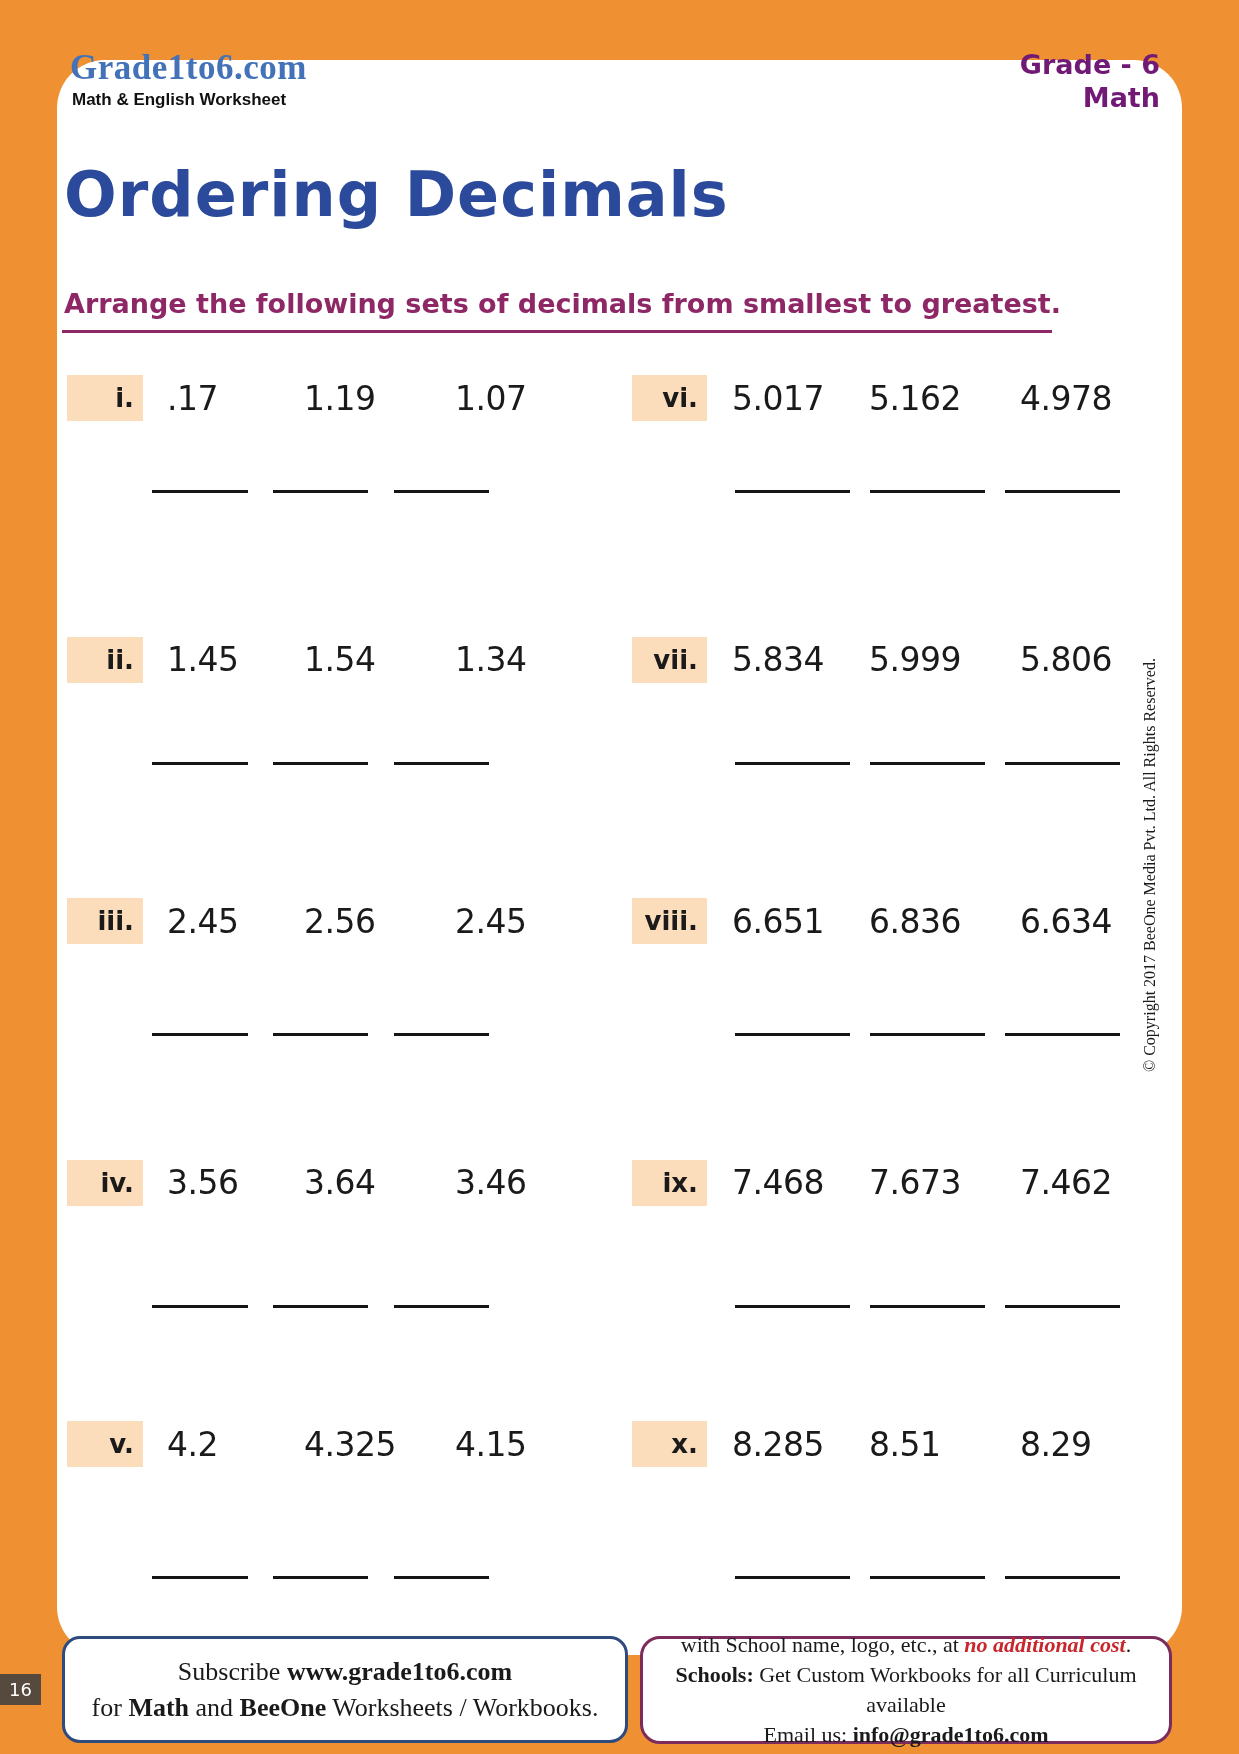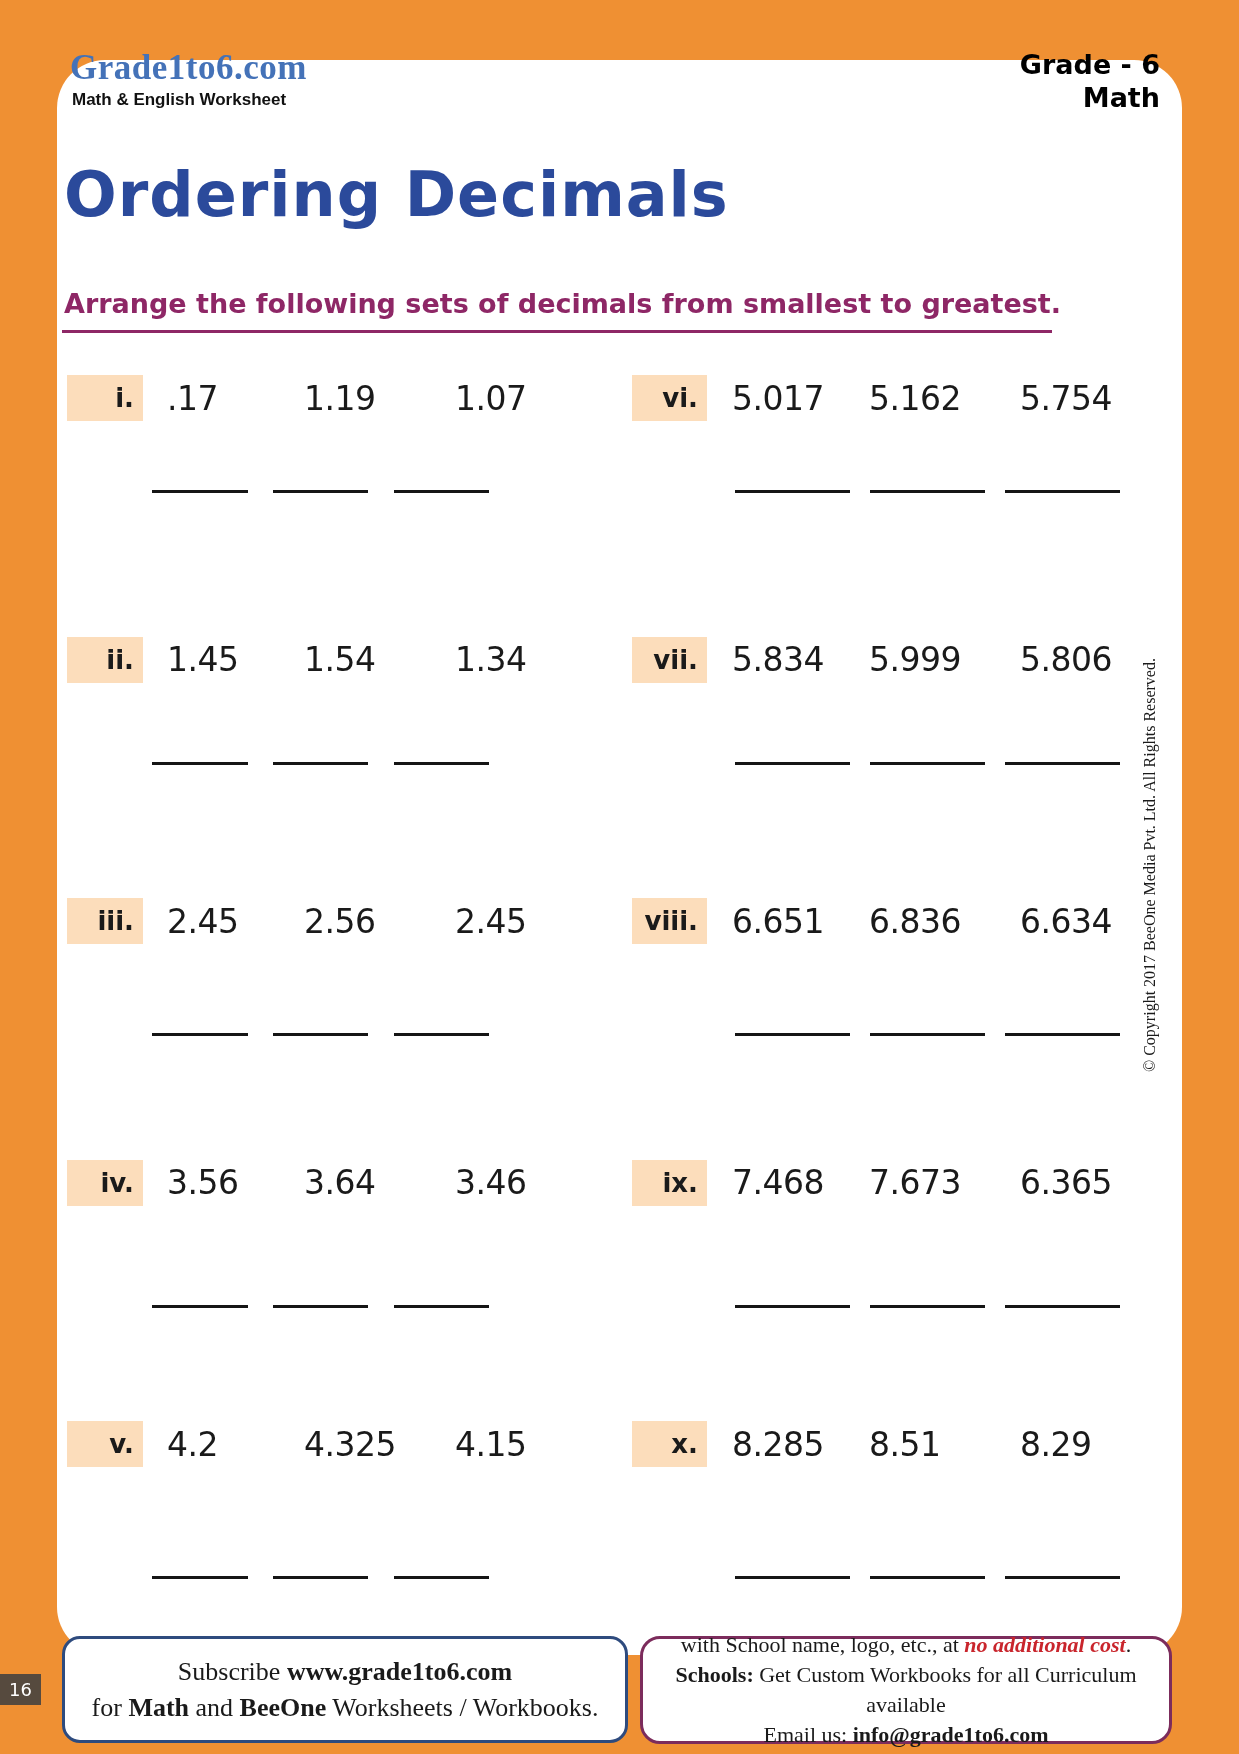--- a/index.html
+++ b/index.html
@@ -19,21 +19,21 @@
     font-family:"Liberation Serif", serif;font-weight:bold;
     font-size:35px;color:var(--logo-blue,#4472B8);letter-spacing:0.5px;
   }
   #tagline{
     left:72px;top:90px;
     font-family:"Liberation Sans", sans-serif;font-weight:bold;
     font-size:17px;color:#111111;
   }
   #grade-block{
     right:79px;top:48px;text-align:right;
-    font-weight:bold;font-size:27px;color:#000000;line-height:33px;
+    font-weight:bold;font-size:27px;color:#701a75;line-height:33px;
   }
   
   #page-title{
     left:64px;top:158px;
     font-weight:bold;font-size:62px;color:var(--title-blue,#2B4A9B);
     letter-spacing:1px;
   }
   #instruction{
     left:64px;top:288px;width:1000px;
     font-weight:bold;font-size:27px;color:var(--purple,#8E2766);
@@ -140,42 +140,42 @@
     <div class="abs ansline" style="left: 152px; top: 1576px; width: 96px;"></div>
     <div class="abs pnum" style="left: 304px; top: 1421px;">4.325</div>
     <div class="abs ansline" style="left: 273px; top: 1576px; width: 95px;"></div>
     <div class="abs pnum" style="left: 455px; top: 1421px;">4.15</div>
     <div class="abs ansline" style="left: 394px; top: 1576px; width: 95px;"></div>
     <div class="abs plabel" style="left: 632px; top: 375px; width: 75px;">vi.</div>
     <div class="abs pnum" style="left: 732px; top: 375px;">5.017</div>
     <div class="abs ansline" style="left: 735px; top: 490px; width: 115px;"></div>
     <div class="abs pnum" style="left: 869px; top: 375px;">5.162</div>
     <div class="abs ansline" style="left: 870px; top: 490px; width: 115px;"></div>
-    <div class="abs pnum" style="left: 1020px; top: 375px;">5.754</div>
+    <div class="abs pnum" style="left: 1020px; top: 375px;">4.978</div>
     <div class="abs ansline" style="left: 1005px; top: 490px; width: 115px;"></div>
     <div class="abs plabel" style="left: 632px; top: 636.5px; width: 75px;">vii.</div>
     <div class="abs pnum" style="left: 732px; top: 636.5px;">5.834</div>
     <div class="abs ansline" style="left: 735px; top: 761.5px; width: 115px;"></div>
     <div class="abs pnum" style="left: 869px; top: 636.5px;">5.999</div>
     <div class="abs ansline" style="left: 870px; top: 761.5px; width: 115px;"></div>
     <div class="abs pnum" style="left: 1020px; top: 636.5px;">5.806</div>
     <div class="abs ansline" style="left: 1005px; top: 761.5px; width: 115px;"></div>
     <div class="abs plabel" style="left: 632px; top: 898px; width: 75px;">viii.</div>
     <div class="abs pnum" style="left: 732px; top: 898px;">6.651</div>
     <div class="abs ansline" style="left: 735px; top: 1033px; width: 115px;"></div>
     <div class="abs pnum" style="left: 869px; top: 898px;">6.836</div>
     <div class="abs ansline" style="left: 870px; top: 1033px; width: 115px;"></div>
     <div class="abs pnum" style="left: 1020px; top: 898px;">6.634</div>
     <div class="abs ansline" style="left: 1005px; top: 1033px; width: 115px;"></div>
     <div class="abs plabel" style="left: 632px; top: 1159.5px; width: 75px;">ix.</div>
     <div class="abs pnum" style="left: 732px; top: 1159.5px;">7.468</div>
     <div class="abs ansline" style="left: 735px; top: 1304.5px; width: 115px;"></div>
     <div class="abs pnum" style="left: 869px; top: 1159.5px;">7.673</div>
     <div class="abs ansline" style="left: 870px; top: 1304.5px; width: 115px;"></div>
-    <div class="abs pnum" style="left: 1020px; top: 1159.5px;">6.365</div>
+    <div class="abs pnum" style="left: 1020px; top: 1159.5px;">7.462</div>
     <div class="abs ansline" style="left: 1005px; top: 1304.5px; width: 115px;"></div>
     <div class="abs plabel" style="left: 632px; top: 1421px; width: 75px;">x.</div>
     <div class="abs pnum" style="left: 732px; top: 1421px;">8.285</div>
     <div class="abs ansline" style="left: 735px; top: 1576px; width: 115px;"></div>
     <div class="abs pnum" style="left: 869px; top: 1421px;">8.51</div>
     <div class="abs ansline" style="left: 870px; top: 1576px; width: 115px;"></div>
     <div class="abs pnum" style="left: 1020px; top: 1421px;">8.29</div>
     <div class="abs ansline" style="left: 1005px; top: 1576px; width: 115px;"></div>
   </div>
 

